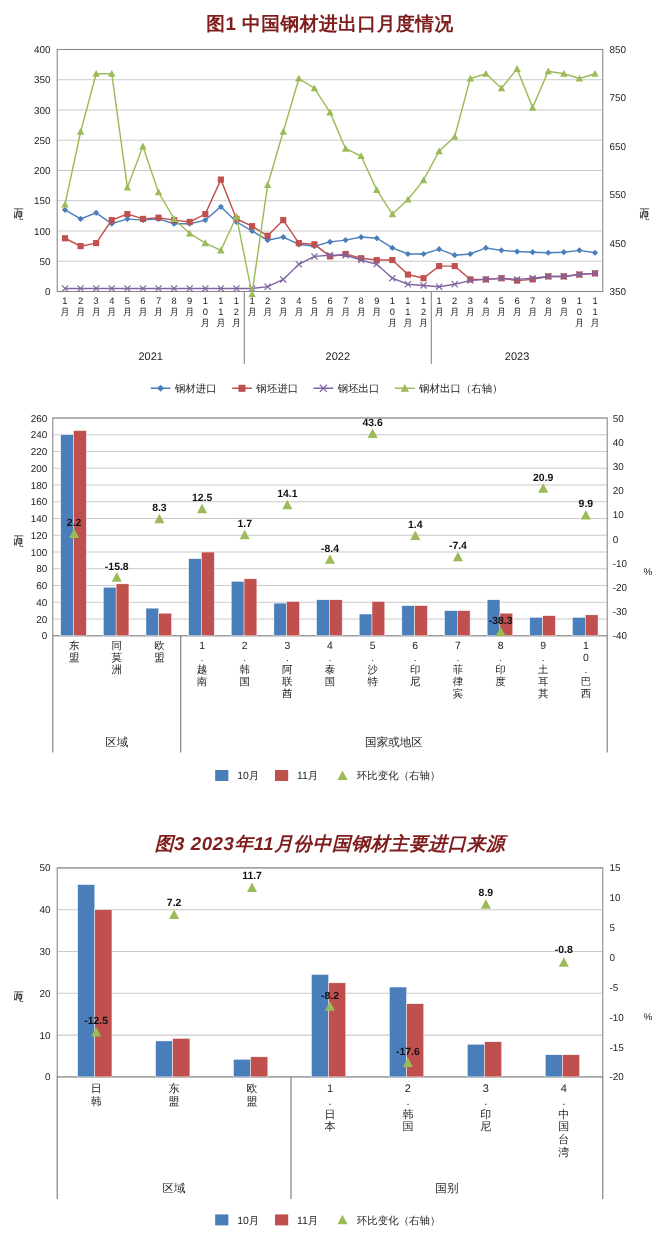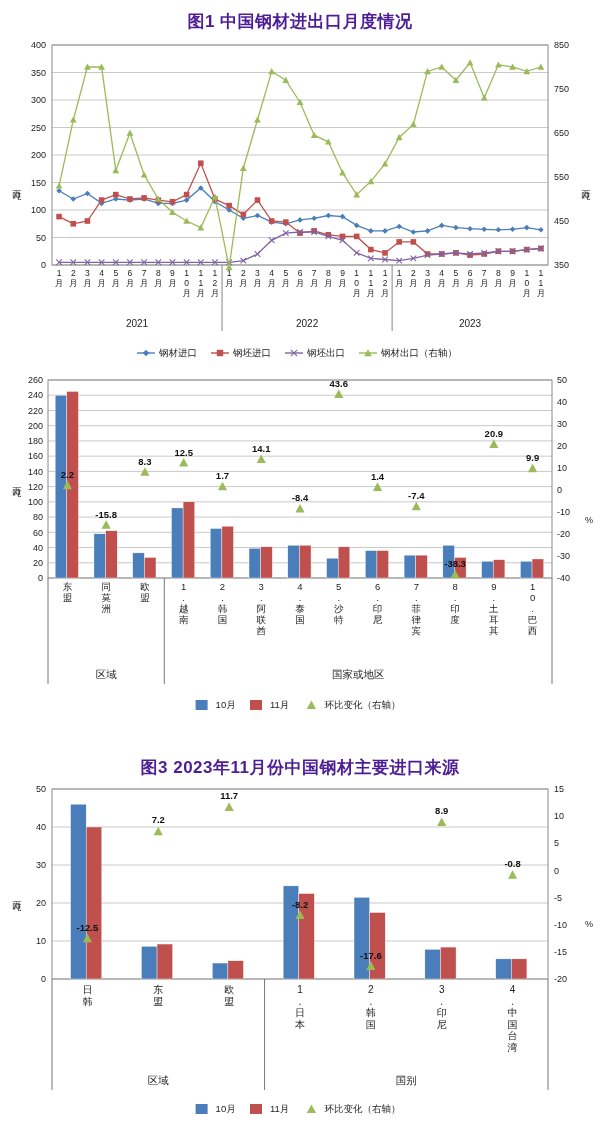--- a/index.html
+++ b/index.html
@@ -20,21 +20,21 @@
     position: relative;
   }
   .chart-block {
     position: relative;
     width: 600px;
   }
   .chart-title {
     text-align: center;
     font-size: 17px;
     font-weight: bold;
-    color: #4c1d95;
+    color: #7f1d1d;
     letter-spacing: 0.5px;
   }
   .plot-wrap {
     position: relative;
     margin: 0 auto;
   }
   .axis-label-left, .axis-label-right {
     position: absolute;
     font-size: 9px;
     writing-mode: vertical-rl;
@@ -716,21 +716,21 @@
             <g>
               <polygon points="311.4,330.4 316,339 306.79999999999995,339" fill="#9bbb59"></polygon>
               <text x="324.4" y="338.4" font-size="9.5" font-family="&quot;Liberation Sans&quot;, sans-serif" fill="#222" text-anchor="start">环比变化（右轴）</text>
             </g>
           </g>
         </svg>
     </div>
   </div>
 
   <div class="chart-block" style="height:370px;">
-    <div class="chart-title" style="padding-top:6px;">图3 2023年11月份中国钢材主要进口来源</div>
+    <div class="chart-title" style="padding-top:6px;font-style:italic;">图3 2023年11月份中国钢材主要进口来源</div>
     <div class="plot-wrap" style="width:600px;height:340px;">
       <div class="axis-label-left" style="left:10px;top:115px;">万吨</div>
       <div class="axis-label-right" style="right:6px;top:140px;">%</div>
       <svg id="c3svg" width="600" height="340">
           <line x1="52" y1="200" x2="548" y2="200" stroke="#c9c9c9" stroke-width="1"></line>
           <text x="46" y="203.2" font-size="9" font-family="&quot;Liberation Sans&quot;, sans-serif" fill="#222" text-anchor="end" font-weight="normal">0</text>
           <line x1="52" y1="162" x2="548" y2="162" stroke="#c9c9c9" stroke-width="1"></line>
           <text x="46" y="165.2" font-size="9" font-family="&quot;Liberation Sans&quot;, sans-serif" fill="#222" text-anchor="end" font-weight="normal">10</text>
           <line x1="52" y1="124" x2="548" y2="124" stroke="#c9c9c9" stroke-width="1"></line>
           <text x="46" y="127.2" font-size="9" font-family="&quot;Liberation Sans&quot;, sans-serif" fill="#222" text-anchor="end" font-weight="normal">20</text>

